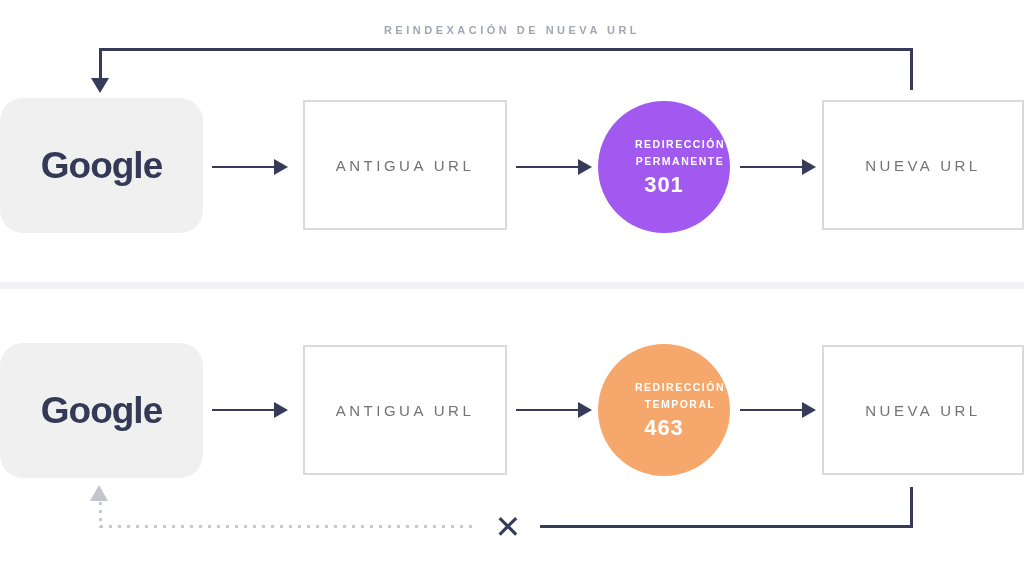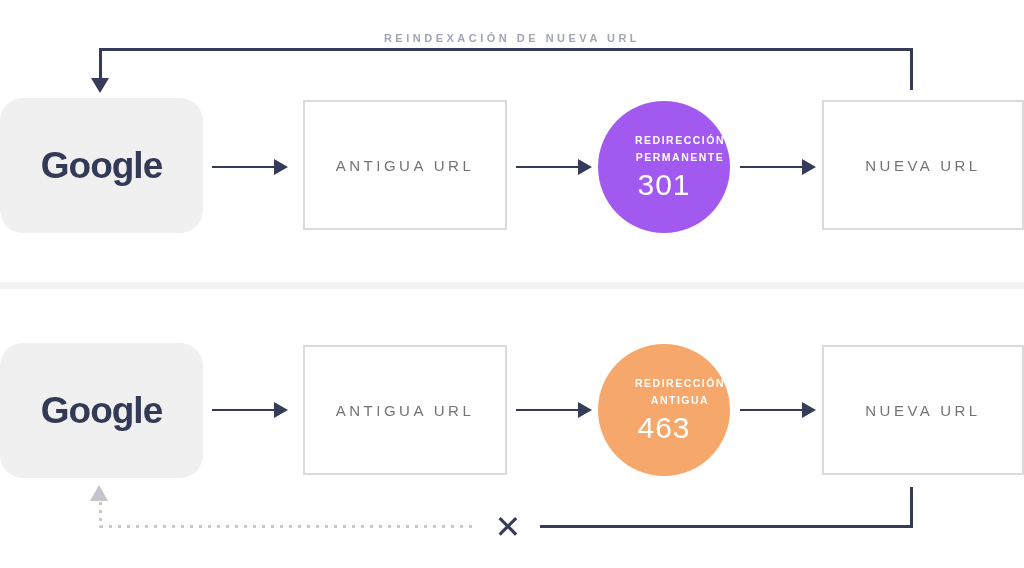--- a/index.html
+++ b/index.html
@@ -5,21 +5,21 @@
   html,body{margin:0;padding:0;background:#ffffff;}
   .canvas{
     position:relative;
     width:1024px;height:568px;
     overflow:hidden;
     background:#ffffff;
     font-family:"Liberation Sans",sans-serif;
   }
   
   .top-label{
-    position:absolute;left:0;top:32px;width:1024px;
+    position:absolute;left:0;top:24px;width:1024px;
     text-align:center;
     font-size:11px;font-weight:bold;letter-spacing:3.5px;
     color:#a2a6b3;
   }
   
   .seg{position:absolute;background:#363b59;}
   .seg-h-top{left:99px;top:48px;width:814px;height:3px;}
   .seg-v-topright{left:910px;top:48px;width:3px;height:42px;}
   .seg-v-topleft{left:99px;top:48px;width:3px;height:30px;}
   .head-down{
@@ -70,21 +70,21 @@
   }
   .circle{
     position:absolute;left:598px;width:132px;height:132px;border-radius:50%;
     display:flex;flex-direction:column;align-items:center;justify-content:center;
     color:#ffffff;text-align:center;
   }
   .circle .small{
     font-size:10.5px;font-weight:bold;letter-spacing:1.5px;line-height:1.55;padding-left:32px;
   }
   .circle .code{
-    font-size:30px;font-weight:normal;letter-spacing:1px;margin-top:3px;
+    font-size:22px;font-weight:bold;letter-spacing:1px;margin-top:3px;
   }
   
   .h-arrow{position:absolute;width:92px;height:16px;}
   .h-arrow .shaft{
     position:absolute;left:0;top:6.5px;height:2.5px;width:64px;background:#363b59;display:block;
   }
   .h-arrow .head{
     position:absolute;left:62px;top:0;width:0;height:0;display:block;
     border-top:8px solid transparent;border-bottom:8px solid transparent;
     border-left:14px solid #363b59;
@@ -152,21 +152,21 @@
     <span class="url-label">ANTIGUA URL</span>
   </div>
 
   <div class="h-arrow" style="left:516px;top:402px;">
     <span class="shaft"></span>
     <span class="head"></span>
   </div>
 
   <div class="circle" style="top: 344px; background-color: rgb(246, 167, 107);">
     <span class="small">REDIRECCIÓN</span>
-    <span class="small">ANTIGUA</span>
+    <span class="small">TEMPORAL</span>
     <span class="code">463</span>
   </div>
 
   <div class="h-arrow" style="left:740px;top:402px;">
     <span class="shaft"></span>
     <span class="head"></span>
   </div>
 
   <div class="url-box right" style="top:345px;">
     <span class="url-label">NUEVA URL</span>

